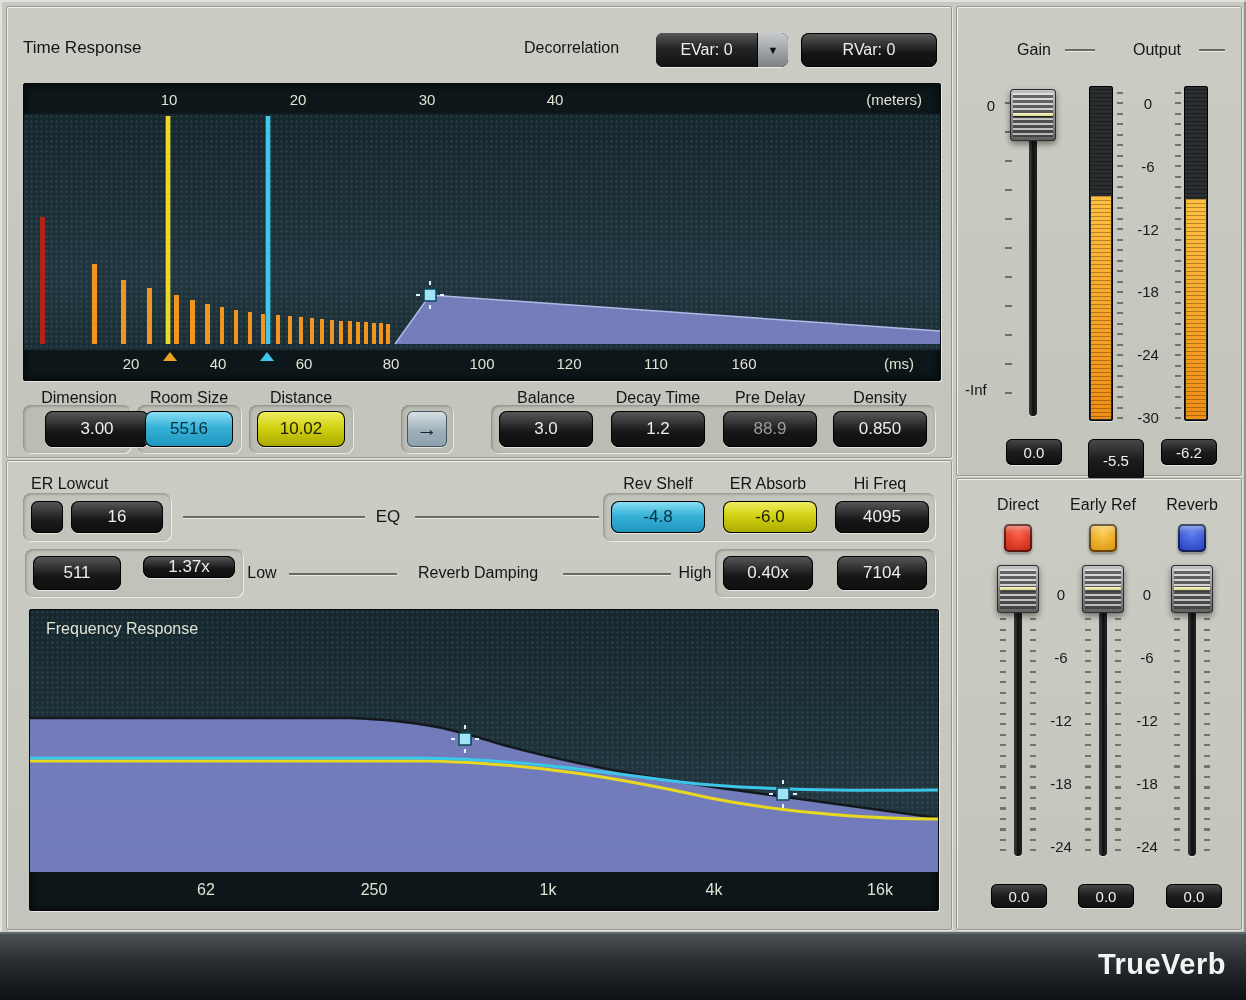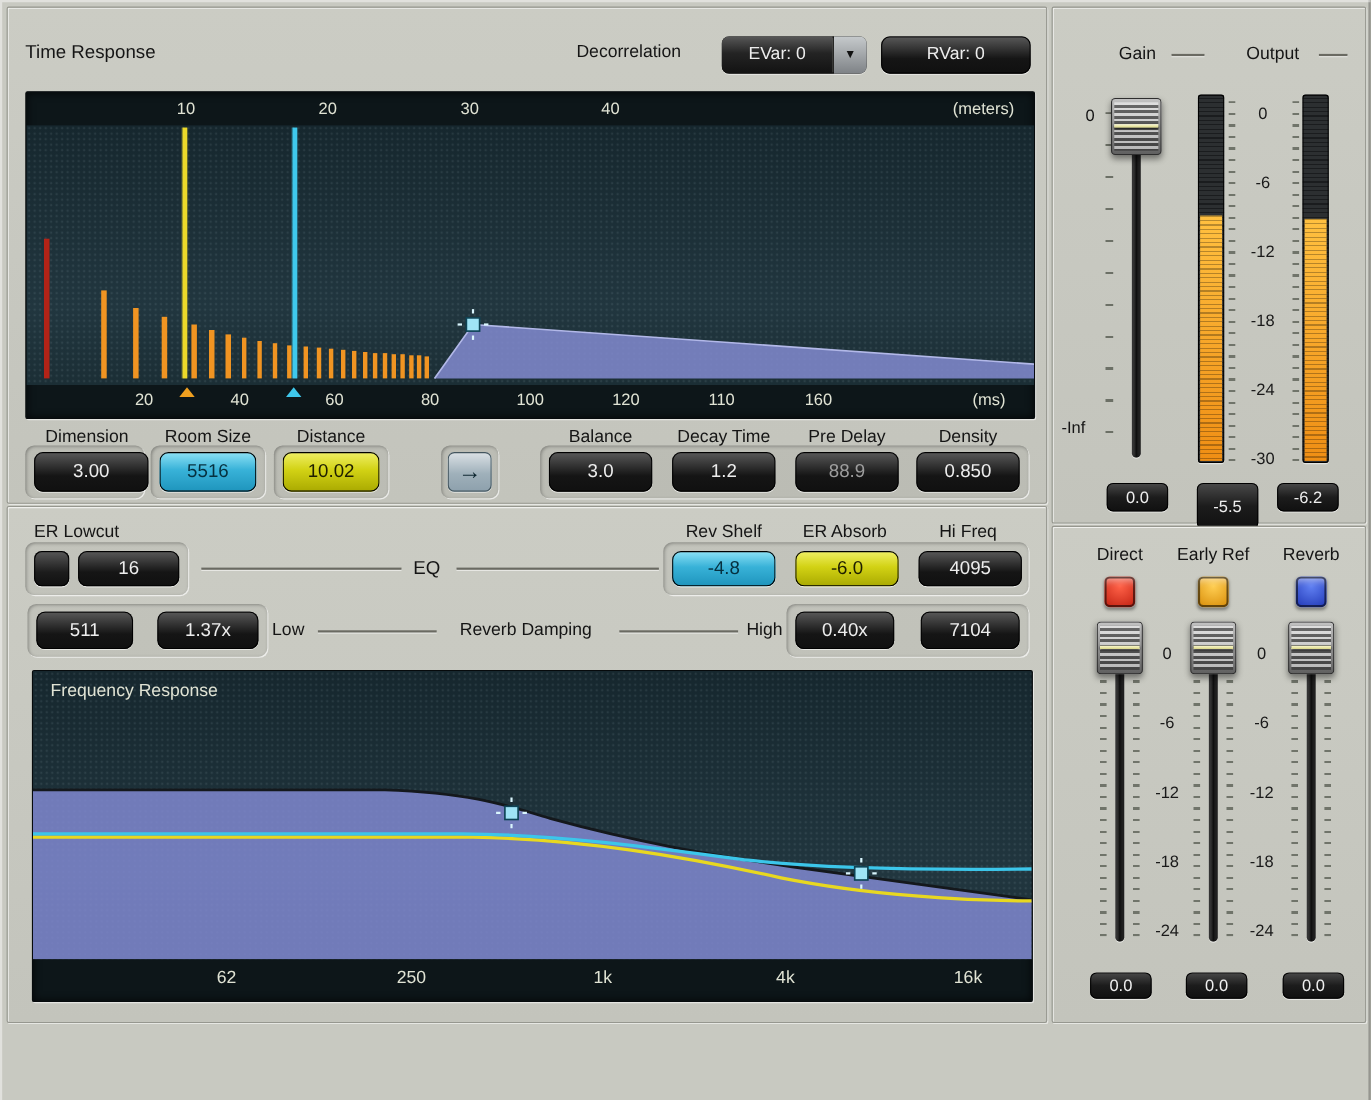--- a/index.html
+++ b/index.html
@@ -218,21 +218,21 @@
     <div class="lblc" style="left:651px;top:382px;">Decay Time</div>
     <div class="lblc" style="left:763px;top:382px;">Pre Delay</div>
     <div class="lblc" style="left:873px;top:382px;">Density</div>
 
     <div class="well" style="left:16px;top:398px;width:108px;height:48px;"></div>
     <div class="well" style="left:130px;top:398px;width:104px;height:48px;"></div>
     <div class="well" style="left:242px;top:398px;width:104px;height:48px;"></div>
     <div class="well" style="left:394px;top:398px;width:52px;height:48px;"></div>
     <div class="well" style="left:484px;top:398px;width:444px;height:48px;"></div>
 
-    <div class="vbox" style="left:24px;top:404px;width:104px;height:36px;">3.00</div>
+    <div class="vbox" style="left:38px;top:404px;width:104px;height:36px;">3.00</div>
     <div class="vbox cyan" style="left:138px;top:404px;width:88px;height:36px;">5516</div>
     <div class="vbox yellow" style="left:250px;top:404px;width:88px;height:36px;">10.02</div>
     <div class="arrowbtn" style="left:400px;top:404px;width:40px;height:36px;">→</div>
     <div class="vbox" style="left:492px;top:404px;width:94px;height:36px;">3.0</div>
     <div class="vbox" style="left:604px;top:404px;width:94px;height:36px;">1.2</div>
     <div class="vbox dim" style="left:716px;top:404px;width:94px;height:36px;">88.9</div>
     <div class="vbox" style="left:826px;top:404px;width:94px;height:36px;">0.850</div>
   </div>
 
   <div class="panel" style="left:6px;top:460px;width:944px;height:468px;">
@@ -249,21 +249,21 @@
     <div class="lblc" style="left:651px;top:14px;">Rev Shelf</div>
     <div class="lblc" style="left:761px;top:14px;">ER Absorb</div>
     <div class="lblc" style="left:873px;top:14px;">Hi Freq</div>
     <div class="well" style="left:596px;top:32px;width:332px;height:48px;"></div>
     <div class="vbox cyan" style="left:604px;top:40px;width:94px;height:32px;">-4.8</div>
     <div class="vbox yellow" style="left:716px;top:40px;width:94px;height:32px;">-6.0</div>
     <div class="vbox" style="left:828px;top:40px;width:94px;height:32px;">4095</div>
 
     <div class="well" style="left:18px;top:88px;width:218px;height:48px;"></div>
     <div class="vbox" style="left:26px;top:95px;width:88px;height:34px;">511</div>
-    <div class="vbox" style="left:136px;top:95px;width:92px;height:34px;">1.37x</div>
+    <div class="vbox" style="left:136px;top:95px;width:92px;height:22px;">1.37x</div>
     <div class="lblc" style="left:255px;top:103px;">Low</div>
     <div class="hline" style="left:282px;top:112px;width:108px;"></div>
     <div class="lblc" style="left:471px;top:103px;">Reverb Damping</div>
     <div class="hline" style="left:556px;top:112px;width:108px;"></div>
     <div class="lblc" style="left:688px;top:103px;">High</div>
     <div class="well" style="left:708px;top:88px;width:220px;height:48px;"></div>
     <div class="vbox" style="left:716px;top:95px;width:90px;height:34px;">0.40x</div>
     <div class="vbox" style="left:830px;top:95px;width:90px;height:34px;">7104</div>
 
     <div class="graph" style="left:22px;top:148px;width:908px;height:300px;">
@@ -363,14 +363,17 @@
     <div class="track" style="left:142px;top:92px;height:285px;"></div>
     <div class="knob" style="left:125px;top:86px;width:42px;height:48px;"></div>
     <div class="track" style="left:231px;top:92px;height:285px;"></div>
     <div class="knob" style="left:214px;top:86px;width:42px;height:48px;"></div>
 
     <div class="rbox" style="left:34px;top:405px;width:56px;height:24px;">0.0</div>
     <div class="rbox" style="left:121px;top:405px;width:56px;height:24px;">0.0</div>
     <div class="rbox" style="left:209px;top:405px;width:56px;height:24px;">0.0</div>
   </div>
 
+  <div id="bottombar">
+    <div id="brand">TrueVerb</div>
+  </div>
 
 </div>
 
 </body></html>

